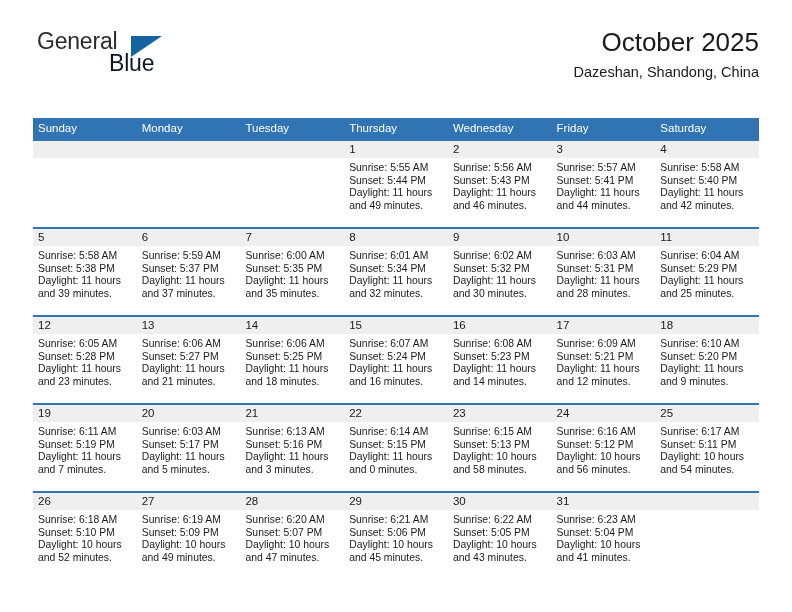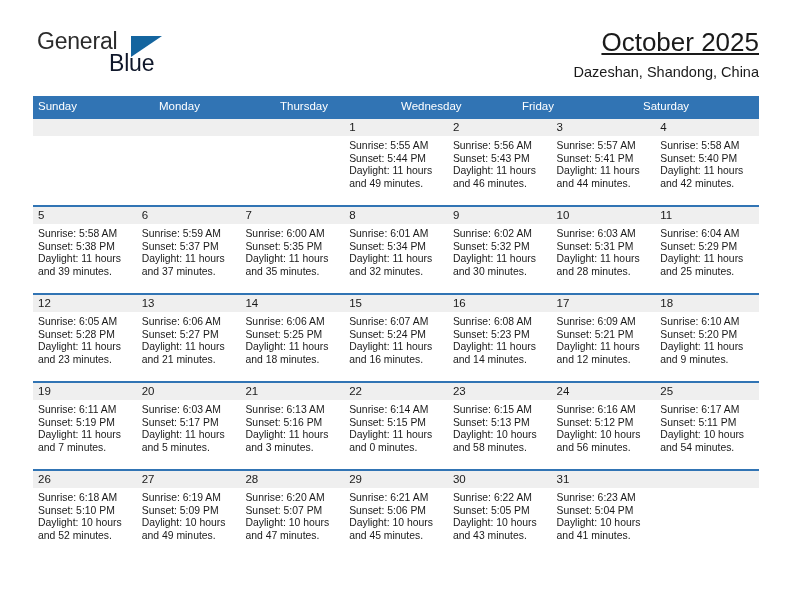--- a/index.html
+++ b/index.html
@@ -73,35 +73,34 @@
     position: absolute;
     right: 0;
     top: 0;
     text-align: right;
   }
   .cal-title {
     font-size: 26px;
     color: #1a1a1a;
     line-height: 1.15;
     white-space: nowrap;
-    text-decoration: underline;
   }
   .cal-subtitle {
     margin-top: 6px;
     font-size: 14.5px;
     color: #1a1a1a;
     line-height: 1.15;
     white-space: nowrap;
   }
 
   
   .calendar {
     position: absolute;
     left: 33px;
-    top: 96px;
+    top: 118px;
     width: 726px;
   }
 
   .dow-row {
     display: flex;
     background: #3174b4;
     height: 21px;
   }
   .dow {
     flex: 1 1 0;
@@ -169,20 +168,21 @@
       <div class="cal-subtitle">Dazeshan, Shandong, China</div>
     </div>
 
   </div>
 
   <div class="calendar">
 
     <div class="dow-row">
       <div class="dow">Sunday</div>
       <div class="dow">Monday</div>
+      <div class="dow">Tuesday</div>
       <div class="dow">Thursday</div>
       <div class="dow">Wednesday</div>
       <div class="dow">Friday</div>
       <div class="dow">Saturday</div>
     </div>
 
     <div class="week">
       <div class="cell empty">
         <div class="daynum"></div>
 

